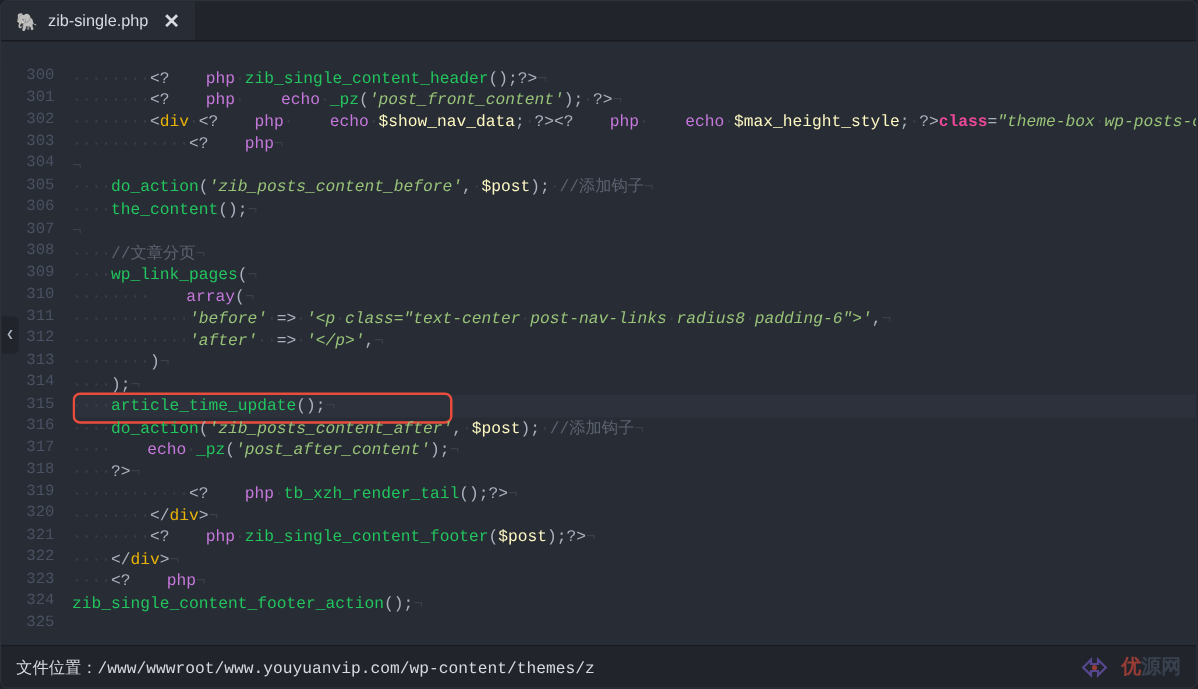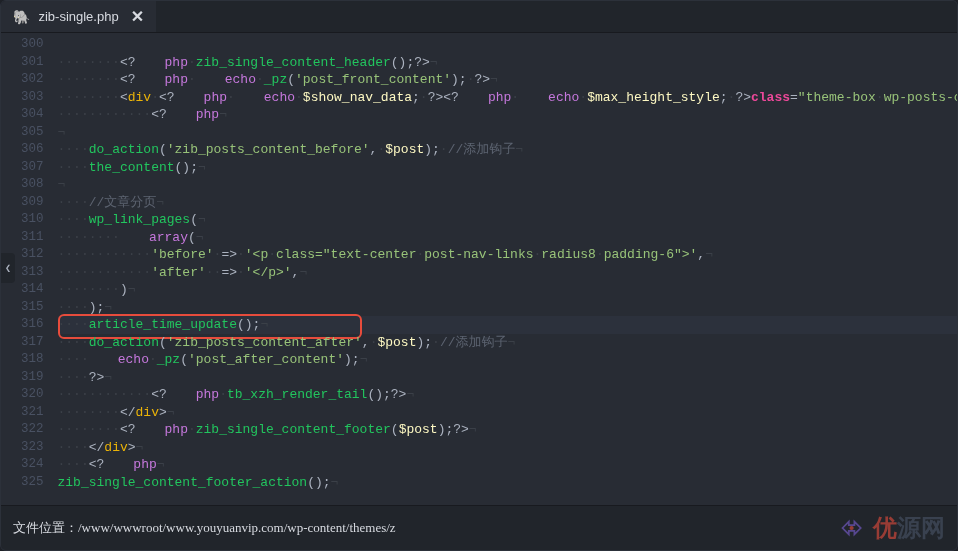--- a/index.html
+++ b/index.html
@@ -3,40 +3,40 @@
 <meta charset="utf-8">
 <style>
 * { margin: 0; padding: 0; box-sizing: border-box; }
 body { background: #1e2127; font-family: Consolas, 'Courier New', monospace; font-size: 13px; color: #abb2bf; width: 958px; height: 551px; overflow: hidden; position: relative; }
 .window { border: 1px solid #2c313a; border-radius: 6px; overflow: hidden; height: 100%; display: flex; flex-direction: column; background: #282c34; }
 .tabbar { display: flex; align-items: center; background: #21252b; height: 32px; border-bottom: 1px solid #181a1f; }
 .tab { display: flex; align-items: center; gap: 8px; padding: 0 12px; height: 100%; background: #282c34; color: #d7dae0; font-family: -apple-system, BlinkMacSystemFont, 'Segoe UI', sans-serif; font-size: 13px; }
 .tab-icon { color: #a074c4; font-size: 14px; }
 .tab-close { color: #d7dae0; font-size: 16px; font-weight: bold; margin-left: 4px; }
 .editor { flex: 1; display: flex; overflow: hidden; position: relative; }
-.gutter { background: #282c34; color: #495162; text-align: right; padding: 3px 14px 3px 20px; user-select: none; line-height: 17.5px; white-space: pre; font-size: 12.5px; }
+.gutter { background: #282c34; color: #495162; text-align: right; padding: 3px 14px 3px 20px; user-select: none; line-height: 17.5px; white-space: pre; font-size: 12.5px; margin-top: 16px; }
 .code { flex: 1; padding: 3px 0; line-height: 17.5px; white-space: pre; overflow: hidden; font-size: 13px; }
 .line { height: 17.5px; position: relative; }
 .line.hl { background: #2c313c; }
 .line.hl::before { content: ''; position: absolute; left: 0; top: -2px; width: 300px; height: 21px; border: 2px solid #e74c3c; border-radius: 6px; pointer-events: none; }
 .ws { color: #3b4048; }
 .kw { color: #c678dd; padding-left: 29px; }
 .fn { color: #22c55e; }
-.str { color: #98c379; }
+.str { color: #98c379; font-style: italic; }
 .var { color: #fef9c3; }
 .cm { color: #5c6370; }
 .op { color: #abb2bf; }
 .tag { color: #eab308; }
 .attr { color: #ec4899; font-weight: bold; }
 .fold-handle { position: absolute; left: 0; top: 220px; width: 14px; height: 30px; background: #21252b; color: #abb2bf; display: flex; align-items: center; justify-content: center; border-radius: 0 4px 4px 0; z-index: 10; font-size: 10px; }
-.statusbar { background: #21252b; color: #d7dae0; padding: 6px 12px; font-family: Liberation Serif, serif; font-size: 13px; display: flex; align-items: center; justify-content: space-between; border-top: 1px solid #181a1f; }
+.statusbar { background: #21252b; color: #d7dae0; padding: 6px 12px; font-family: Liberation Mono, monospace; font-size: 13px; display: flex; align-items: center; justify-content: space-between; border-top: 1px solid #181a1f; }
 .watermark { display: flex; align-items: center; gap: 6px; opacity: 0.6; }
 .wm-icon { width: 28px; height: 20px; position: relative; }
 .wm-icon svg { width: 100%; height: 100%; }
-.wm-text { font-size: 24px; font-weight: bold; }
+.wm-text { font-size: 16px; font-weight: bold; }
 .wm-text .c1 { color: #e74c3c; }
 .wm-text .c2 { color: #4a5568; }
 </style>
 </head>
 <body>
 
 <div class="window">
   <div class="tabbar">
     <div class="tab">
       <span class="tab-icon">🐘</span>

